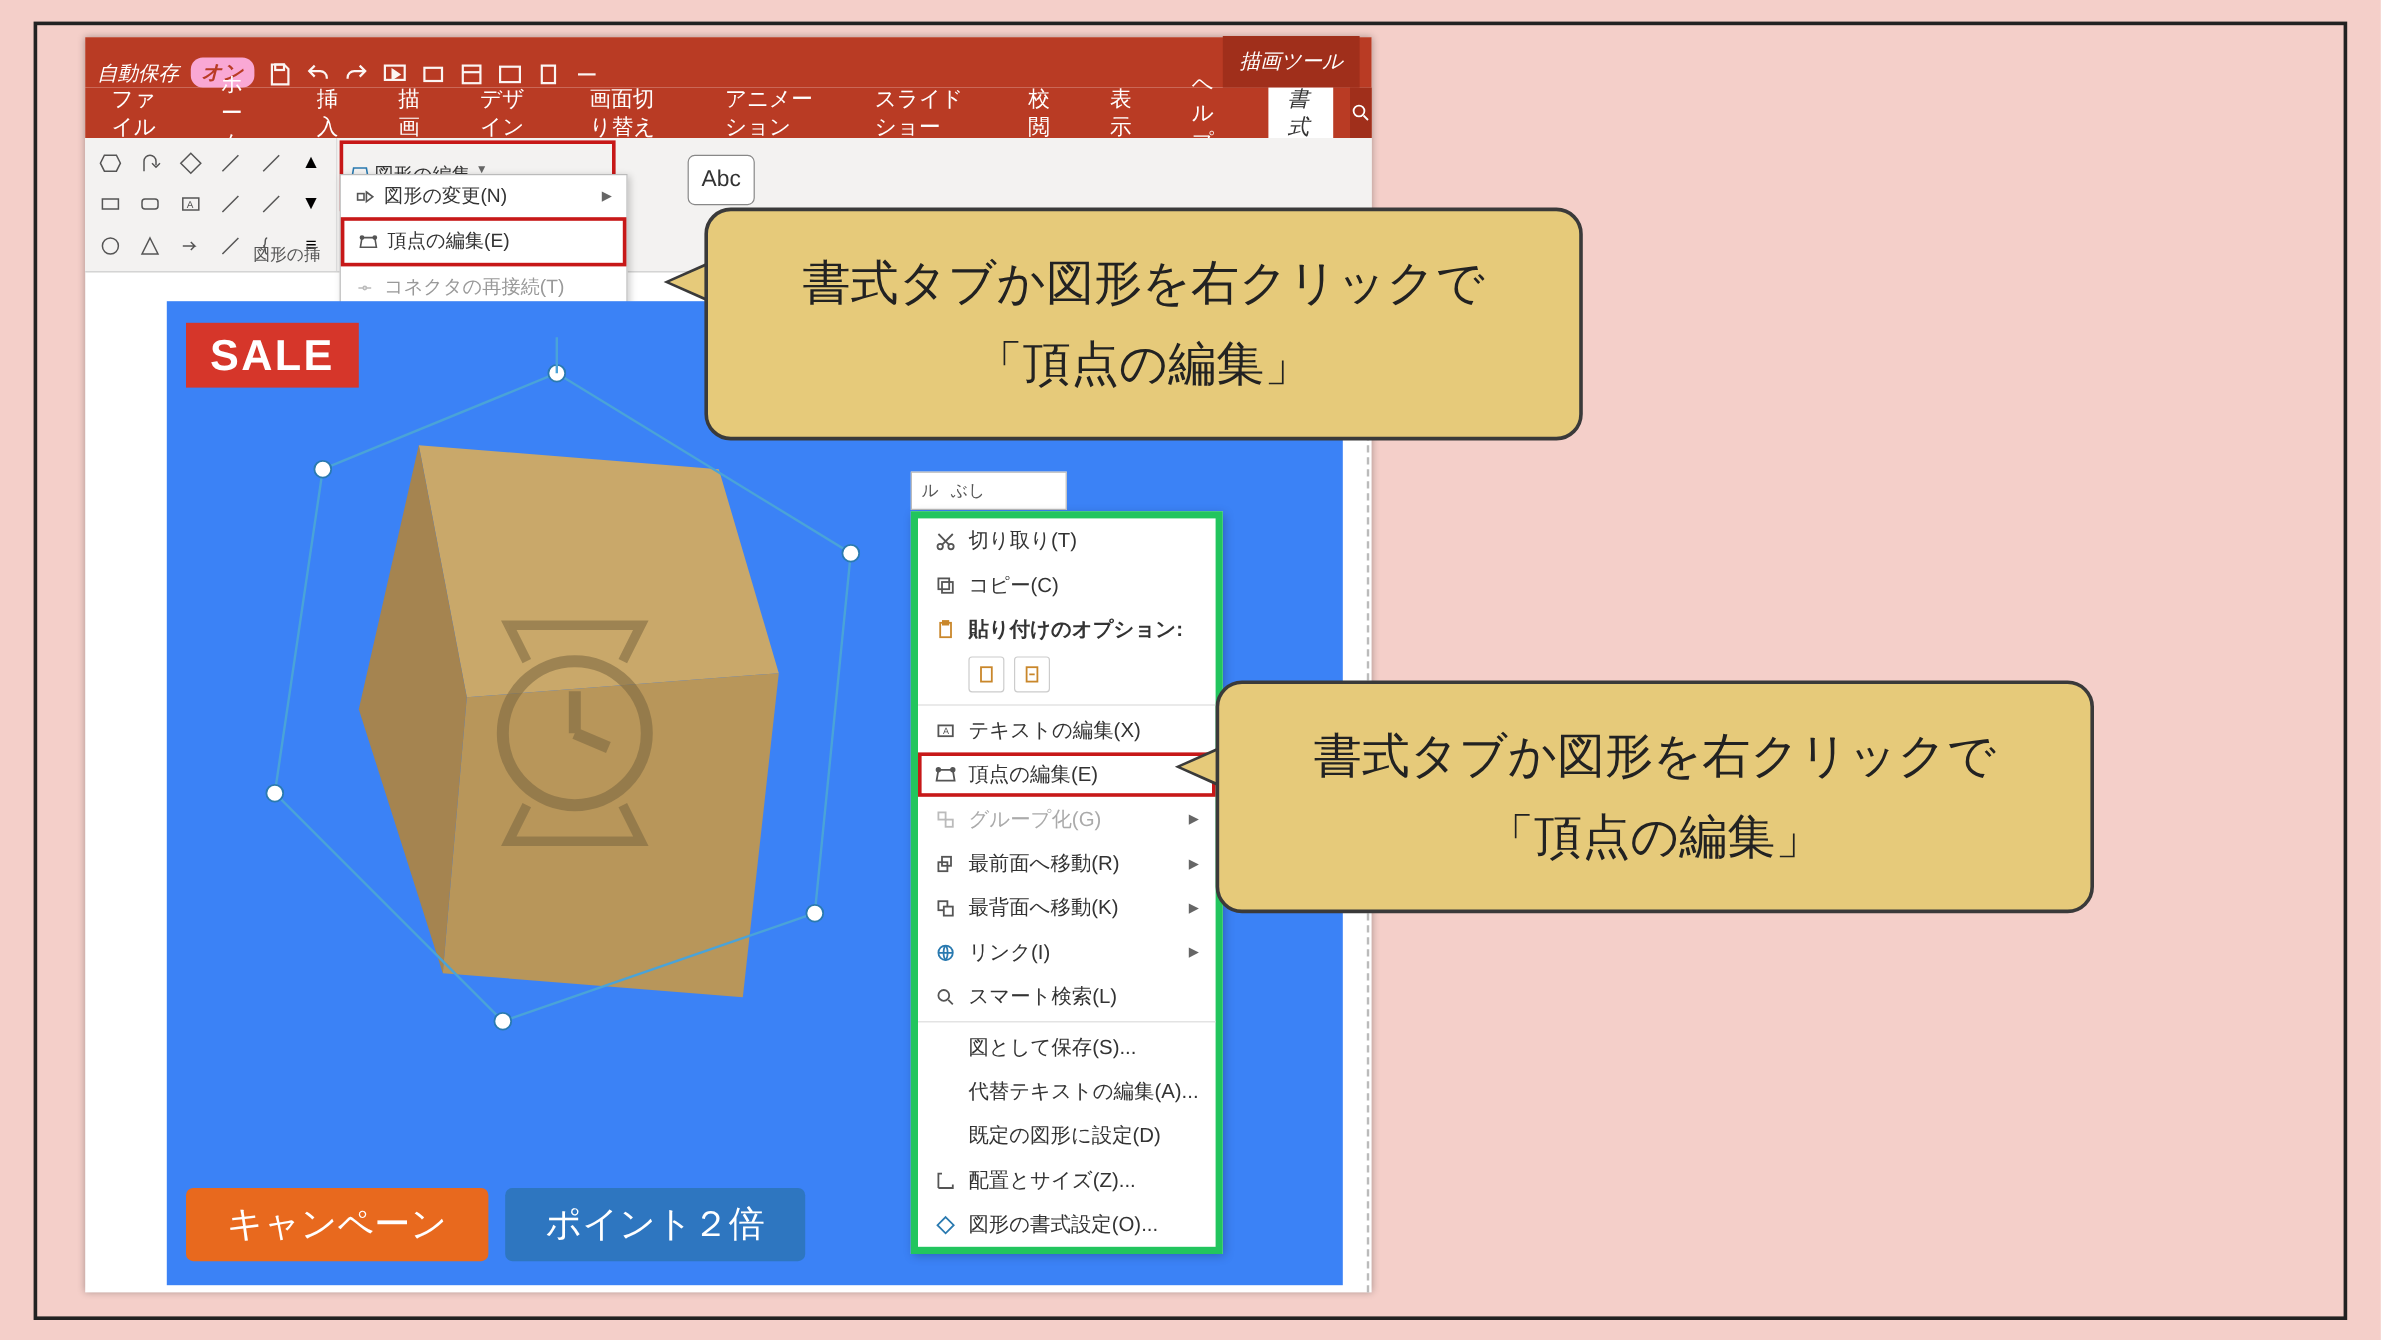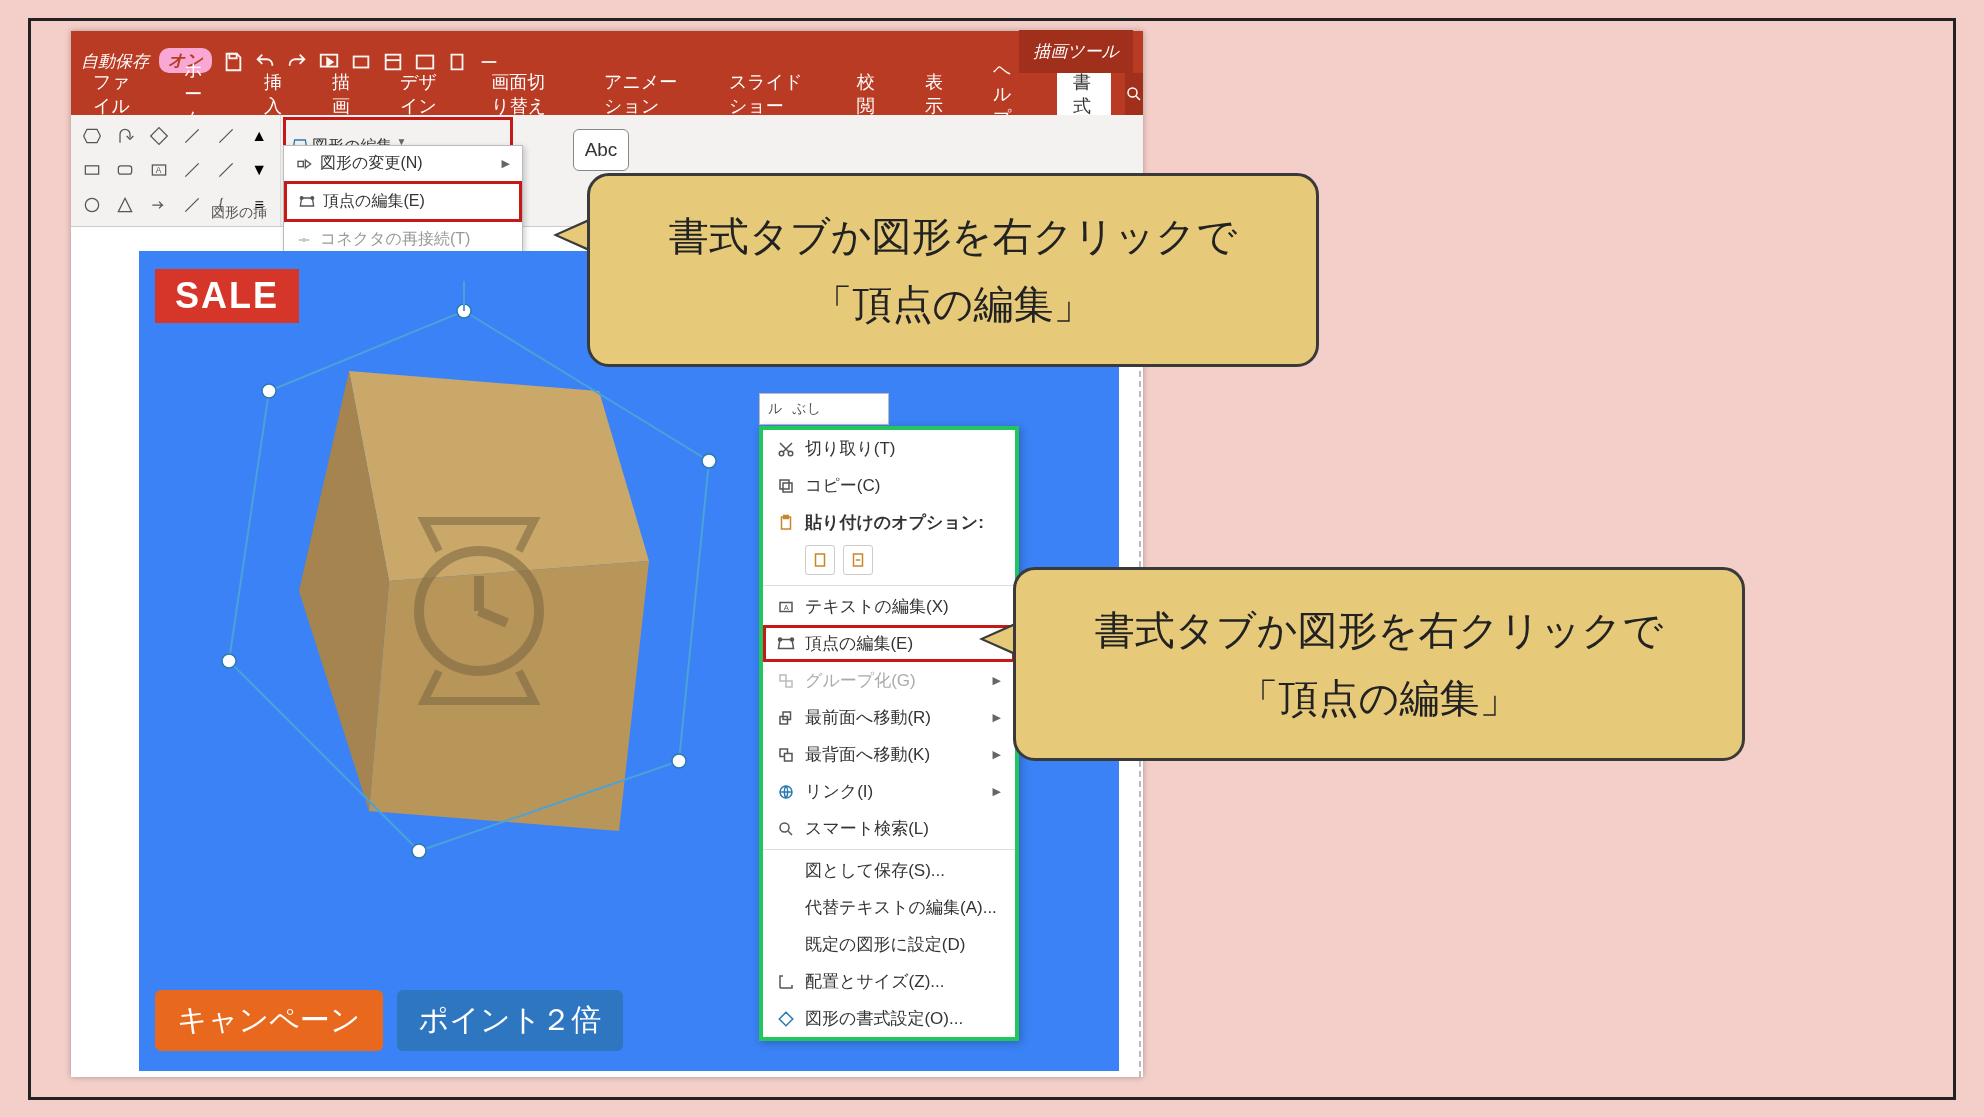--- a/index.html
+++ b/index.html
@@ -10,21 +10,21 @@
 
 .titlebar { height: 42px; background: #b93b24; display: flex; align-items: flex-end; padding: 0 10px; gap: 10px; color: #fff; font-size: 17px; font-style: italic; }
 .auto-save-toggle { background: #f9a8d4; color: #b93b24; border-radius: 10px; padding: 1px 9px; font-size: 17px; font-weight: bold; }
 .titlebar .qicon { width: 22px; height: 22px; display: inline-block; color: #fff; opacity: 0.95; }
 .titlebar .spacer { flex: 1; }
 .draw-tools-tab { background: #a02f1b; padding: 10px 14px; font-size: 17px; }
 
 
 .ribbon-tabs { height: 42px; background: #b93b24; display: flex; align-items: stretch; padding-left: 6px; gap: 14px; }
 .ribbon-tab { color: #fff; font-size: 18px; padding: 8px 16px; display: flex; align-items: center; cursor: pointer; }
-.ribbon-tab.active { background: #fff; color: #333; }
+.ribbon-tab.active { background: #fff; color: #333; font-style: italic; }
 .ribbon-tabs .search-icon { width: 28px; background: #a02f1b; display: flex; align-items: center; justify-content: center; }
 
 
 .ribbon-body { height: 112px; background: #f3f2f1; border-bottom: 1px solid #ccc; position: relative; display: flex; }
 .shapes-gallery { width: 210px; height: 100%; padding: 6px; display: grid; grid-template-columns: repeat(6, 1fr); grid-template-rows: repeat(3, 1fr); gap: 4px; border-right: 1px solid #ddd; }
 .shape-cell { display: flex; align-items: center; justify-content: center; }
 .shape-cell svg { width: 20px; height: 20px; stroke: #555; fill: none; stroke-width: 1.5; }
 .insert-shape-label { position: absolute; left: 140px; bottom: 4px; font-size: 14px; color: #555; }
 
 .edit-shape-group { position: absolute; left: 212px; top: 2px; width: 230px; }
@@ -43,27 +43,27 @@
 
 .slide-area { position: absolute; left: 68px; top: 220px; width: 980px; height: 820px; background: #3b82f6; }
 .sale-tag { position: absolute; left: 16px; top: 18px; background: #d6362a; color: #fff; font-size: 36px; font-weight: bold; padding: 6px 20px; letter-spacing: 2px; }
 
 .box3d { position: absolute; left: 90px; top: 60px; width: 470px; height: 570px; }
 .selection-outline { position: absolute; left: 60px; top: 30px; width: 530px; height: 600px; }
 .handle { fill: #fff; stroke: #2a7ab0; stroke-width: 1.5; }
 .rotate-handle { fill: #fff; stroke: #2a7ab0; }
 
 .bottom-badges { position: absolute; left: 16px; bottom: 20px; display: flex; gap: 14px; }
-.badge { color: #fff; font-size: 30px; padding: 10px 22px; border-radius: 6px; }
+.badge { color: #fff; font-size: 30px; padding: 10px 34px; border-radius: 6px; }
 .badge.orange { background: #e8691e; }
 .badge.green { background: #4d9b3a; }
 .badge.blue { background: #2e76c0; }
 
 
-.context-menu { position: absolute; left: 688px; top: 395px; width: 260px; background: #fff; border: 4px solid #22c55e; box-shadow: 2px 2px 8px rgba(0,0,0,0.25); font-size: 17px; }
+.context-menu { position: absolute; left: 688px; top: 395px; width: 260px; background: #fff; border: 6px solid #22c55e; box-shadow: 2px 2px 8px rgba(0,0,0,0.25); font-size: 17px; }
 .ctx-item { padding: 7px 14px; display: flex; align-items: center; gap: 10px; color: #333; cursor: pointer; }
 .ctx-item.disabled { color: #aaa; }
 .ctx-item.highlighted { border: 3px solid #c71818; padding: 4px 11px; }
 .ctx-item .arrow { margin-left: auto; font-size: 11px; color: #666; }
 .ctx-icon { width: 18px; height: 18px; flex-shrink: 0; }
 .ctx-sep { height: 1px; background: #ddd; margin: 2px 0; }
 .paste-options { padding: 4px 14px 8px 42px; display: flex; gap: 8px; }
 .paste-opt { width: 30px; height: 30px; border: 1px solid #ccc; border-radius: 3px; display: flex; align-items: center; justify-content: center; }
 .mini-toolbar { position: absolute; left: 688px; top: 362px; width: 130px; height: 32px; background: #fff; border: 1px solid #bbb; display: flex; align-items: center; padding: 0 8px; gap: 10px; font-size: 14px; color: #555; }
 

